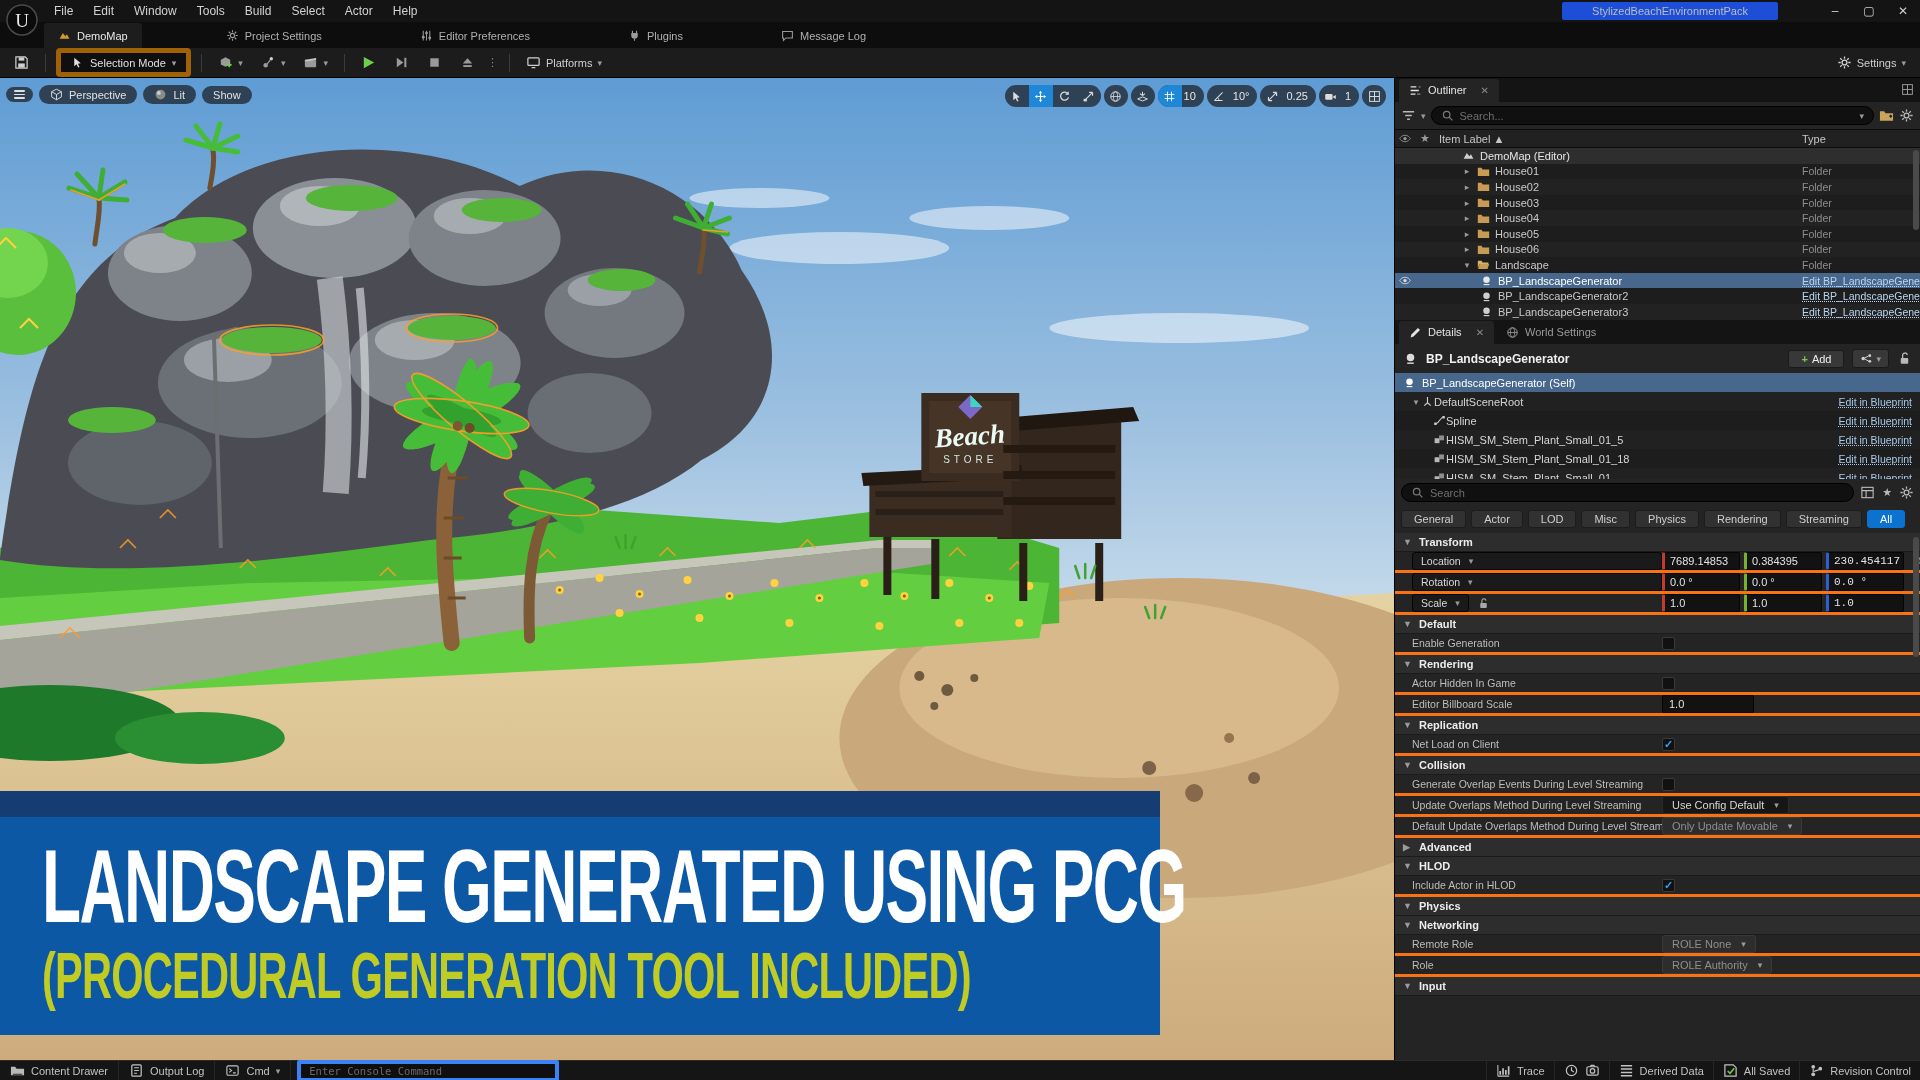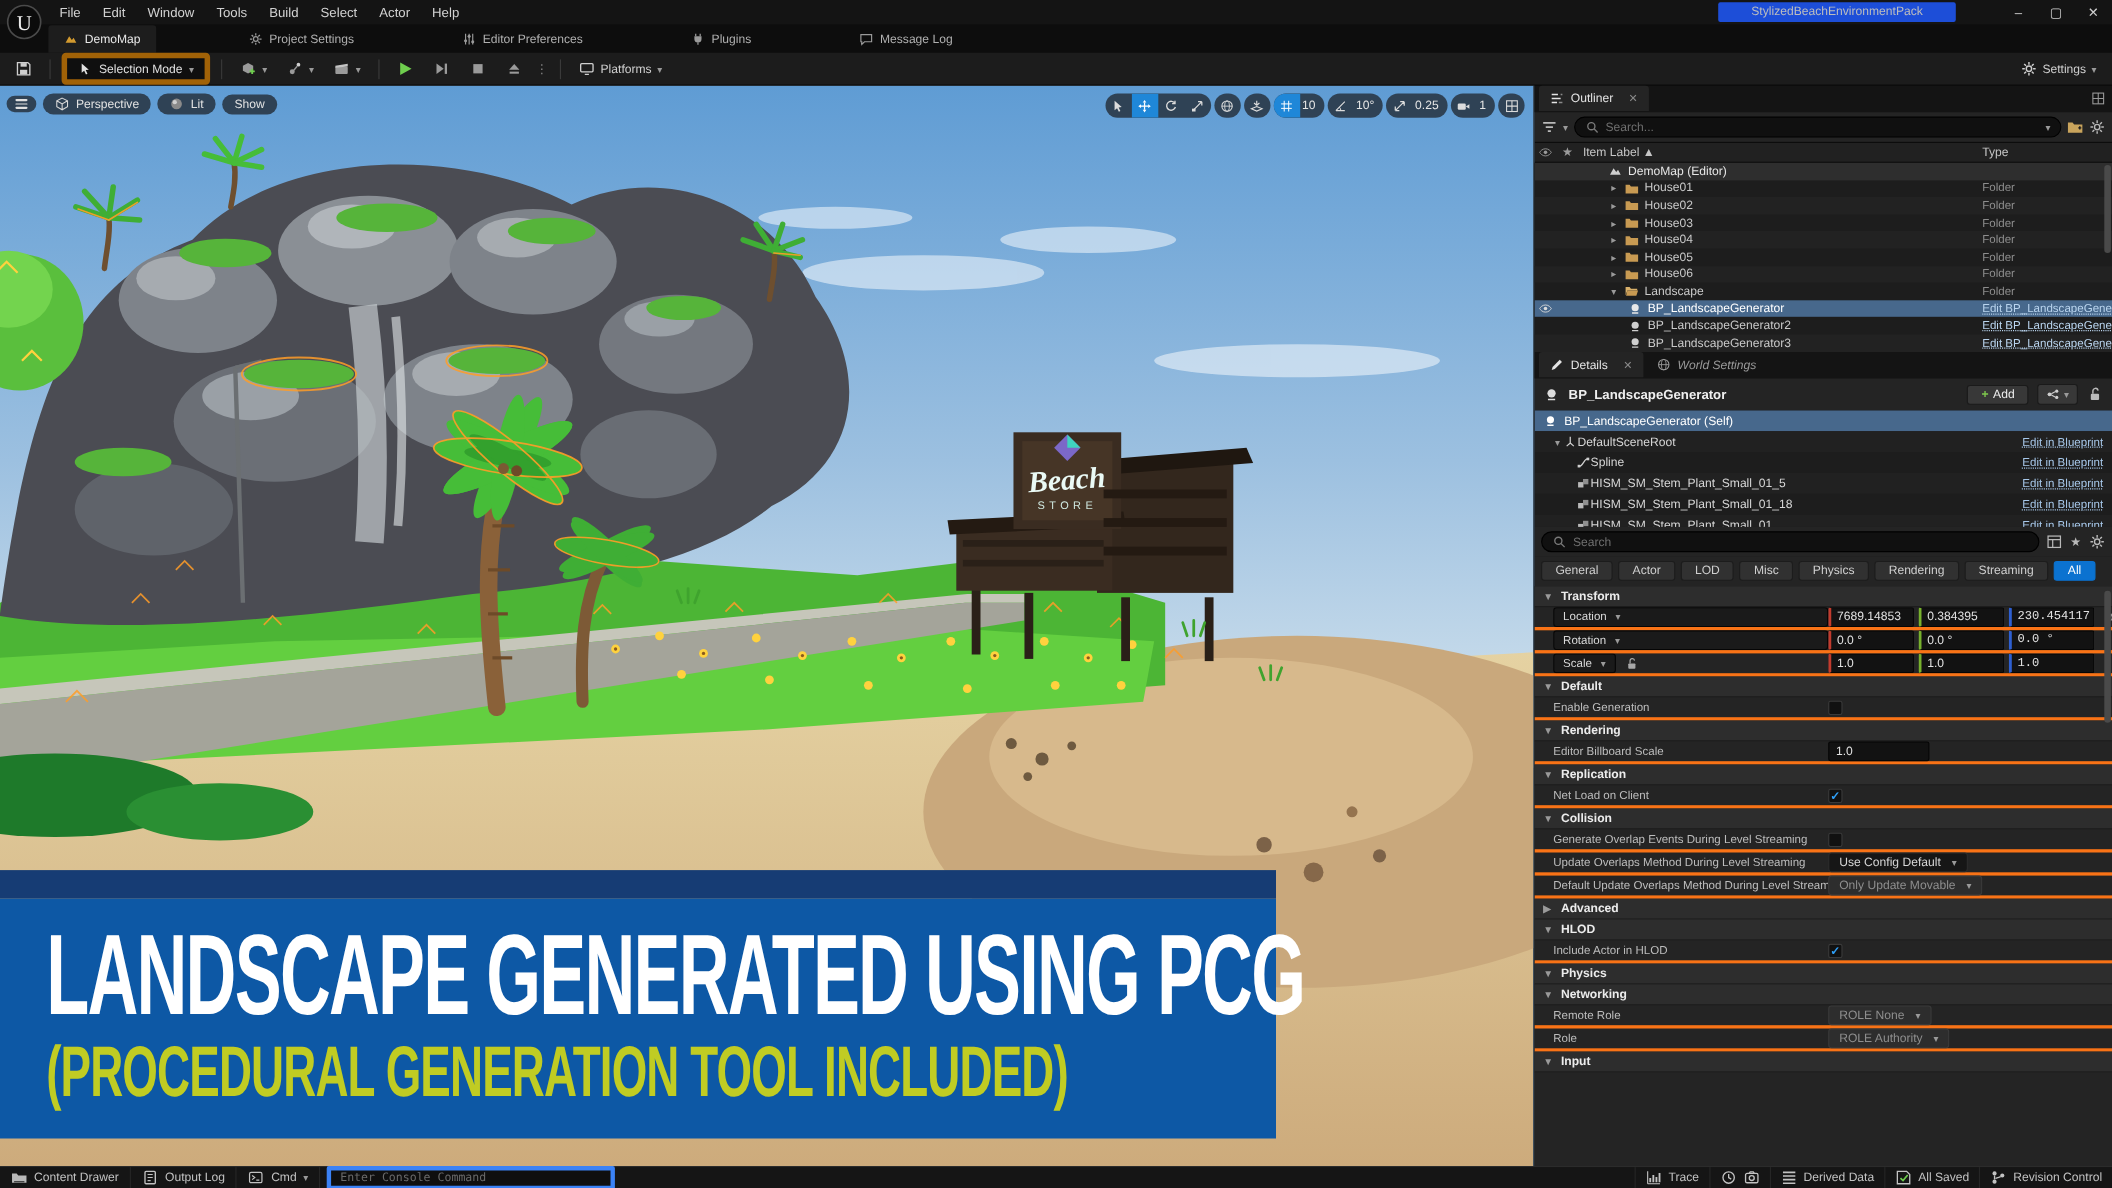--- a/index.html
+++ b/index.html
@@ -56,23 +56,23 @@
   .banner { position:absolute; left:0; bottom:25px; width:1160px; z-index:4; }
   .banner-strip { height:26px; background:#163c74; }
   .banner-main { background:#0d58a5; padding:30px 10px 34px 42px; }
   .banner-l1 { color:#ffffff; font-weight:bold; font-size:80px; line-height:1; letter-spacing:-2px;
       transform:scale(0.80,1.30); transform-origin:left center; white-space:nowrap; }
   .banner-l2 { color:#c0cc23; font-weight:bold; font-size:52px; line-height:1; letter-spacing:-1px; margin-top:22px;
       transform:scale(0.80,1.25); transform-origin:left center; white-space:nowrap; }
 
   
   .rightpanel { width:525px; background:#1f1f1f; display:flex; flex-direction:column; }
-  .panel-tabs { height:24px; background:#141414; display:flex; align-items:flex-start; padding-left:4px; position:relative; }
+  .panel-tabs { height:24px; background:#141414; display:flex; align-items:center; padding-left:4px; position:relative; }
   .panel-tab { height:23px; background:#242424; display:flex; align-items:center; gap:6px; padding:0 10px; color:#e4e4e4; border-radius:3px 3px 0 0; margin-right:2px; }
-  .panel-tab.inactive { background:transparent; color:#9a9a9a;font-style:italic; }
+  .panel-tab.inactive { background:transparent; color:#9a9a9a; }
   .panel-tab .x { color:#8a8a8a; font-size:10px; margin-left:8px; }
   .corner-ic { position:absolute; right:6px; top:5px; color:#9a9a9a; }
 
   .o-toolbar { display:flex; align-items:center; gap:5px; padding:4px 6px; background:#242424; }
   .searchbox { flex:1; display:flex; align-items:center; gap:6px; background:#101010; border:1px solid #000; border-radius:11px; padding:2px 9px; color:#7a7a7a; }
   .searchbox input { flex:1; background:transparent; border:none; outline:none; color:#d0d0d0; font-size:11px; font-family:Liberation Sans, sans-serif; }
   .searchbox input::placeholder { color:#6f6f6f; }
   .o-cols { display:flex; align-items:center; height:19px; background:#212121; border-top:1px solid #0c0c0c; border-bottom:1px solid #0c0c0c; color:#c6c6c6; }
   .o-cols .c-eye { width:20px; text-align:center; color:#9a9a9a; }
   .o-cols .c-star { width:20px; text-align:center; color:#9a9a9a; }
@@ -1194,20 +1194,26 @@
           <span class="pctl">
               <span class="chk"></span>
             </span>
         </div>
 
         <div class="sec-h">
             <span class="arr">▼</span>
             <span>Rendering</span>
           </div>
         <div class="prow">
+          <span class="plab">Actor Hidden In Game</span>
+          <span class="pctl">
+              <span class="chk"></span>
+            </span>
+        </div>
+        <div class="prow">
           <span class="plab">Editor Billboard Scale</span>
           <span class="pctl">
               <span class="tfield">1.0</span>
             </span>
         </div>
 
         <div class="sec-h">
             <span class="arr">▼</span>
             <span>Replication</span>
           </div>

